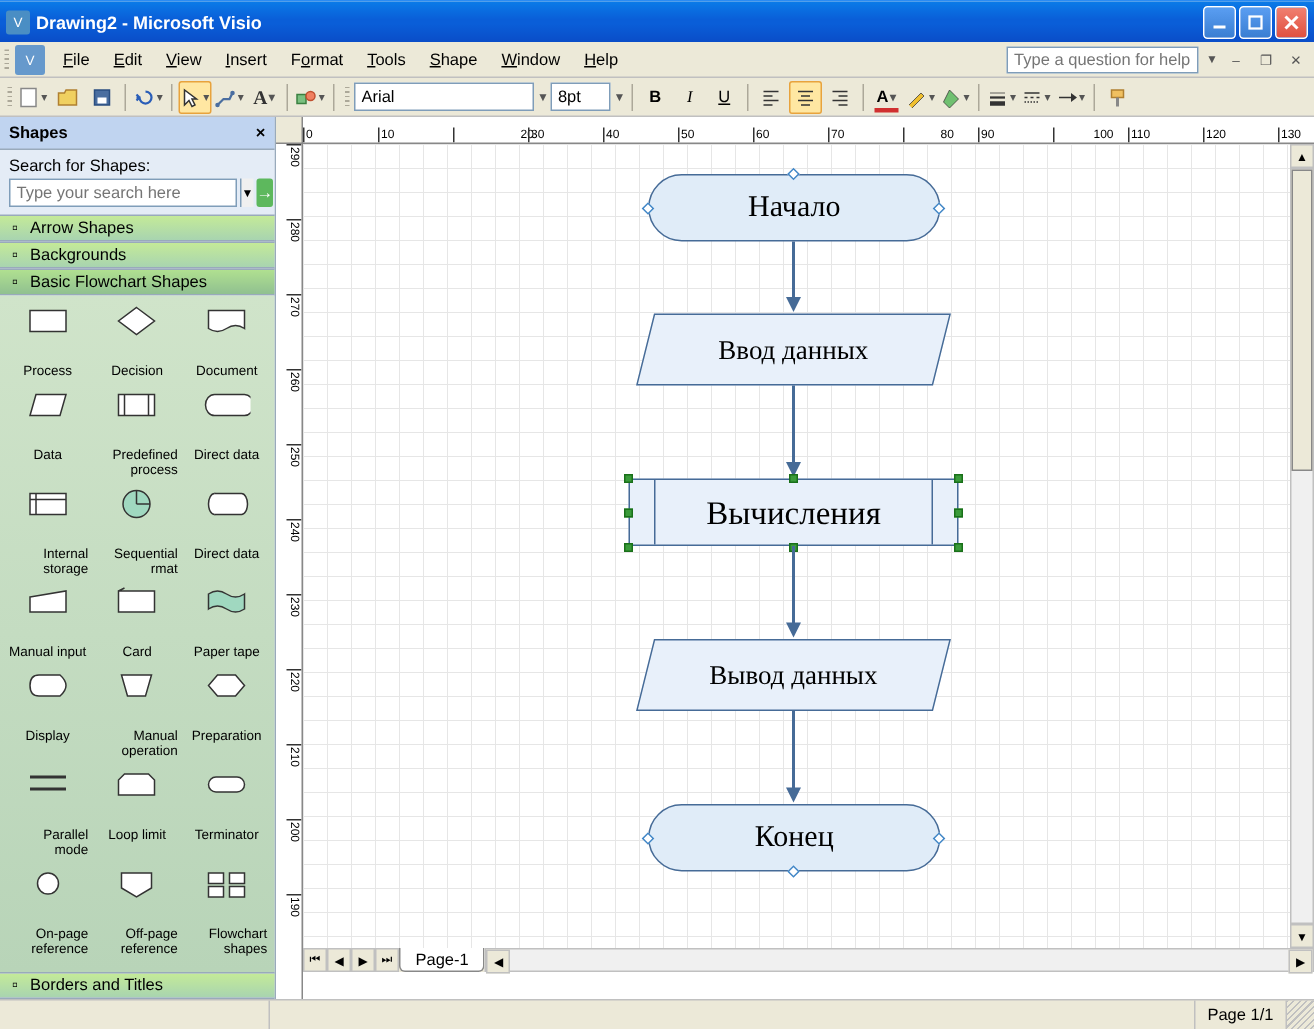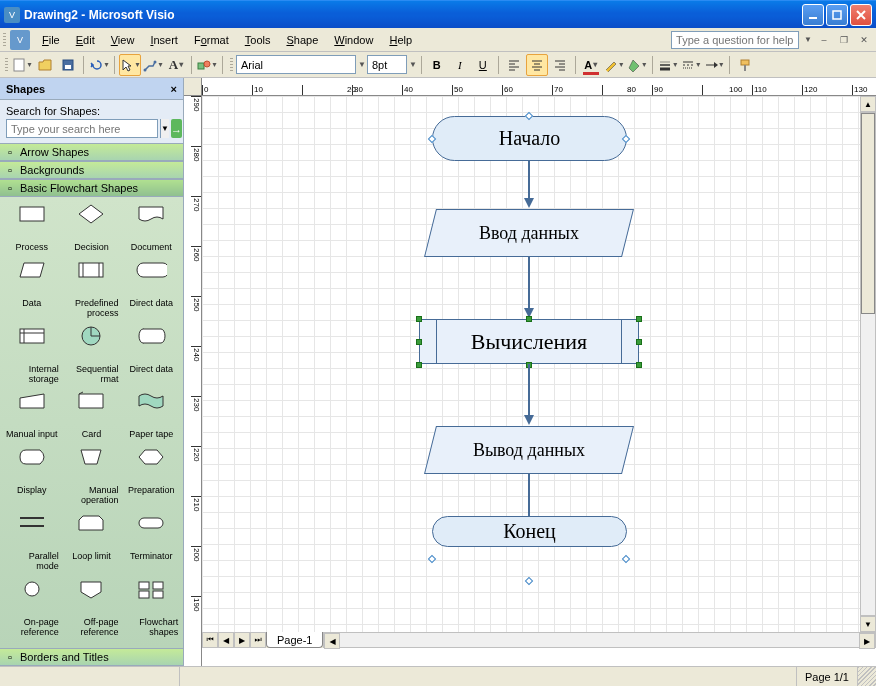--- a/index.html
+++ b/index.html
@@ -572,21 +572,21 @@
         <div class="arrow" style="left:326px;top:268px;height:54px"></div>
         <div class="arrowhead" style="left:322px;top:319px"></div>
 
         <div class="data-shape" style="left:228px;top:330px;width:198px;height:48px">
           <span>Вывод данных</span>
         </div>
 
         <div class="arrow" style="left:326px;top:378px;height:54px"></div>
         <div class="arrowhead" style="left:322px;top:429px"></div>
 
-        <div class="terminator" style="left:230px;top:420px;width:195px;height:31px">
+        <div class="terminator" style="left:230px;top:440px;width:195px;height:45px">
           <span>Конец</span>
         </div>
         <div class="conn-handle" style="left:227px;top:460px"></div>
         <div class="conn-handle" style="left:324px;top:482px"></div>
         <div class="conn-handle" style="left:421px;top:460px"></div>
       </div>
     </div>
     <div class="canvas-vscroll">
       <div class="vscroll-arrow">▲</div>
       <div class="vscroll-track">

